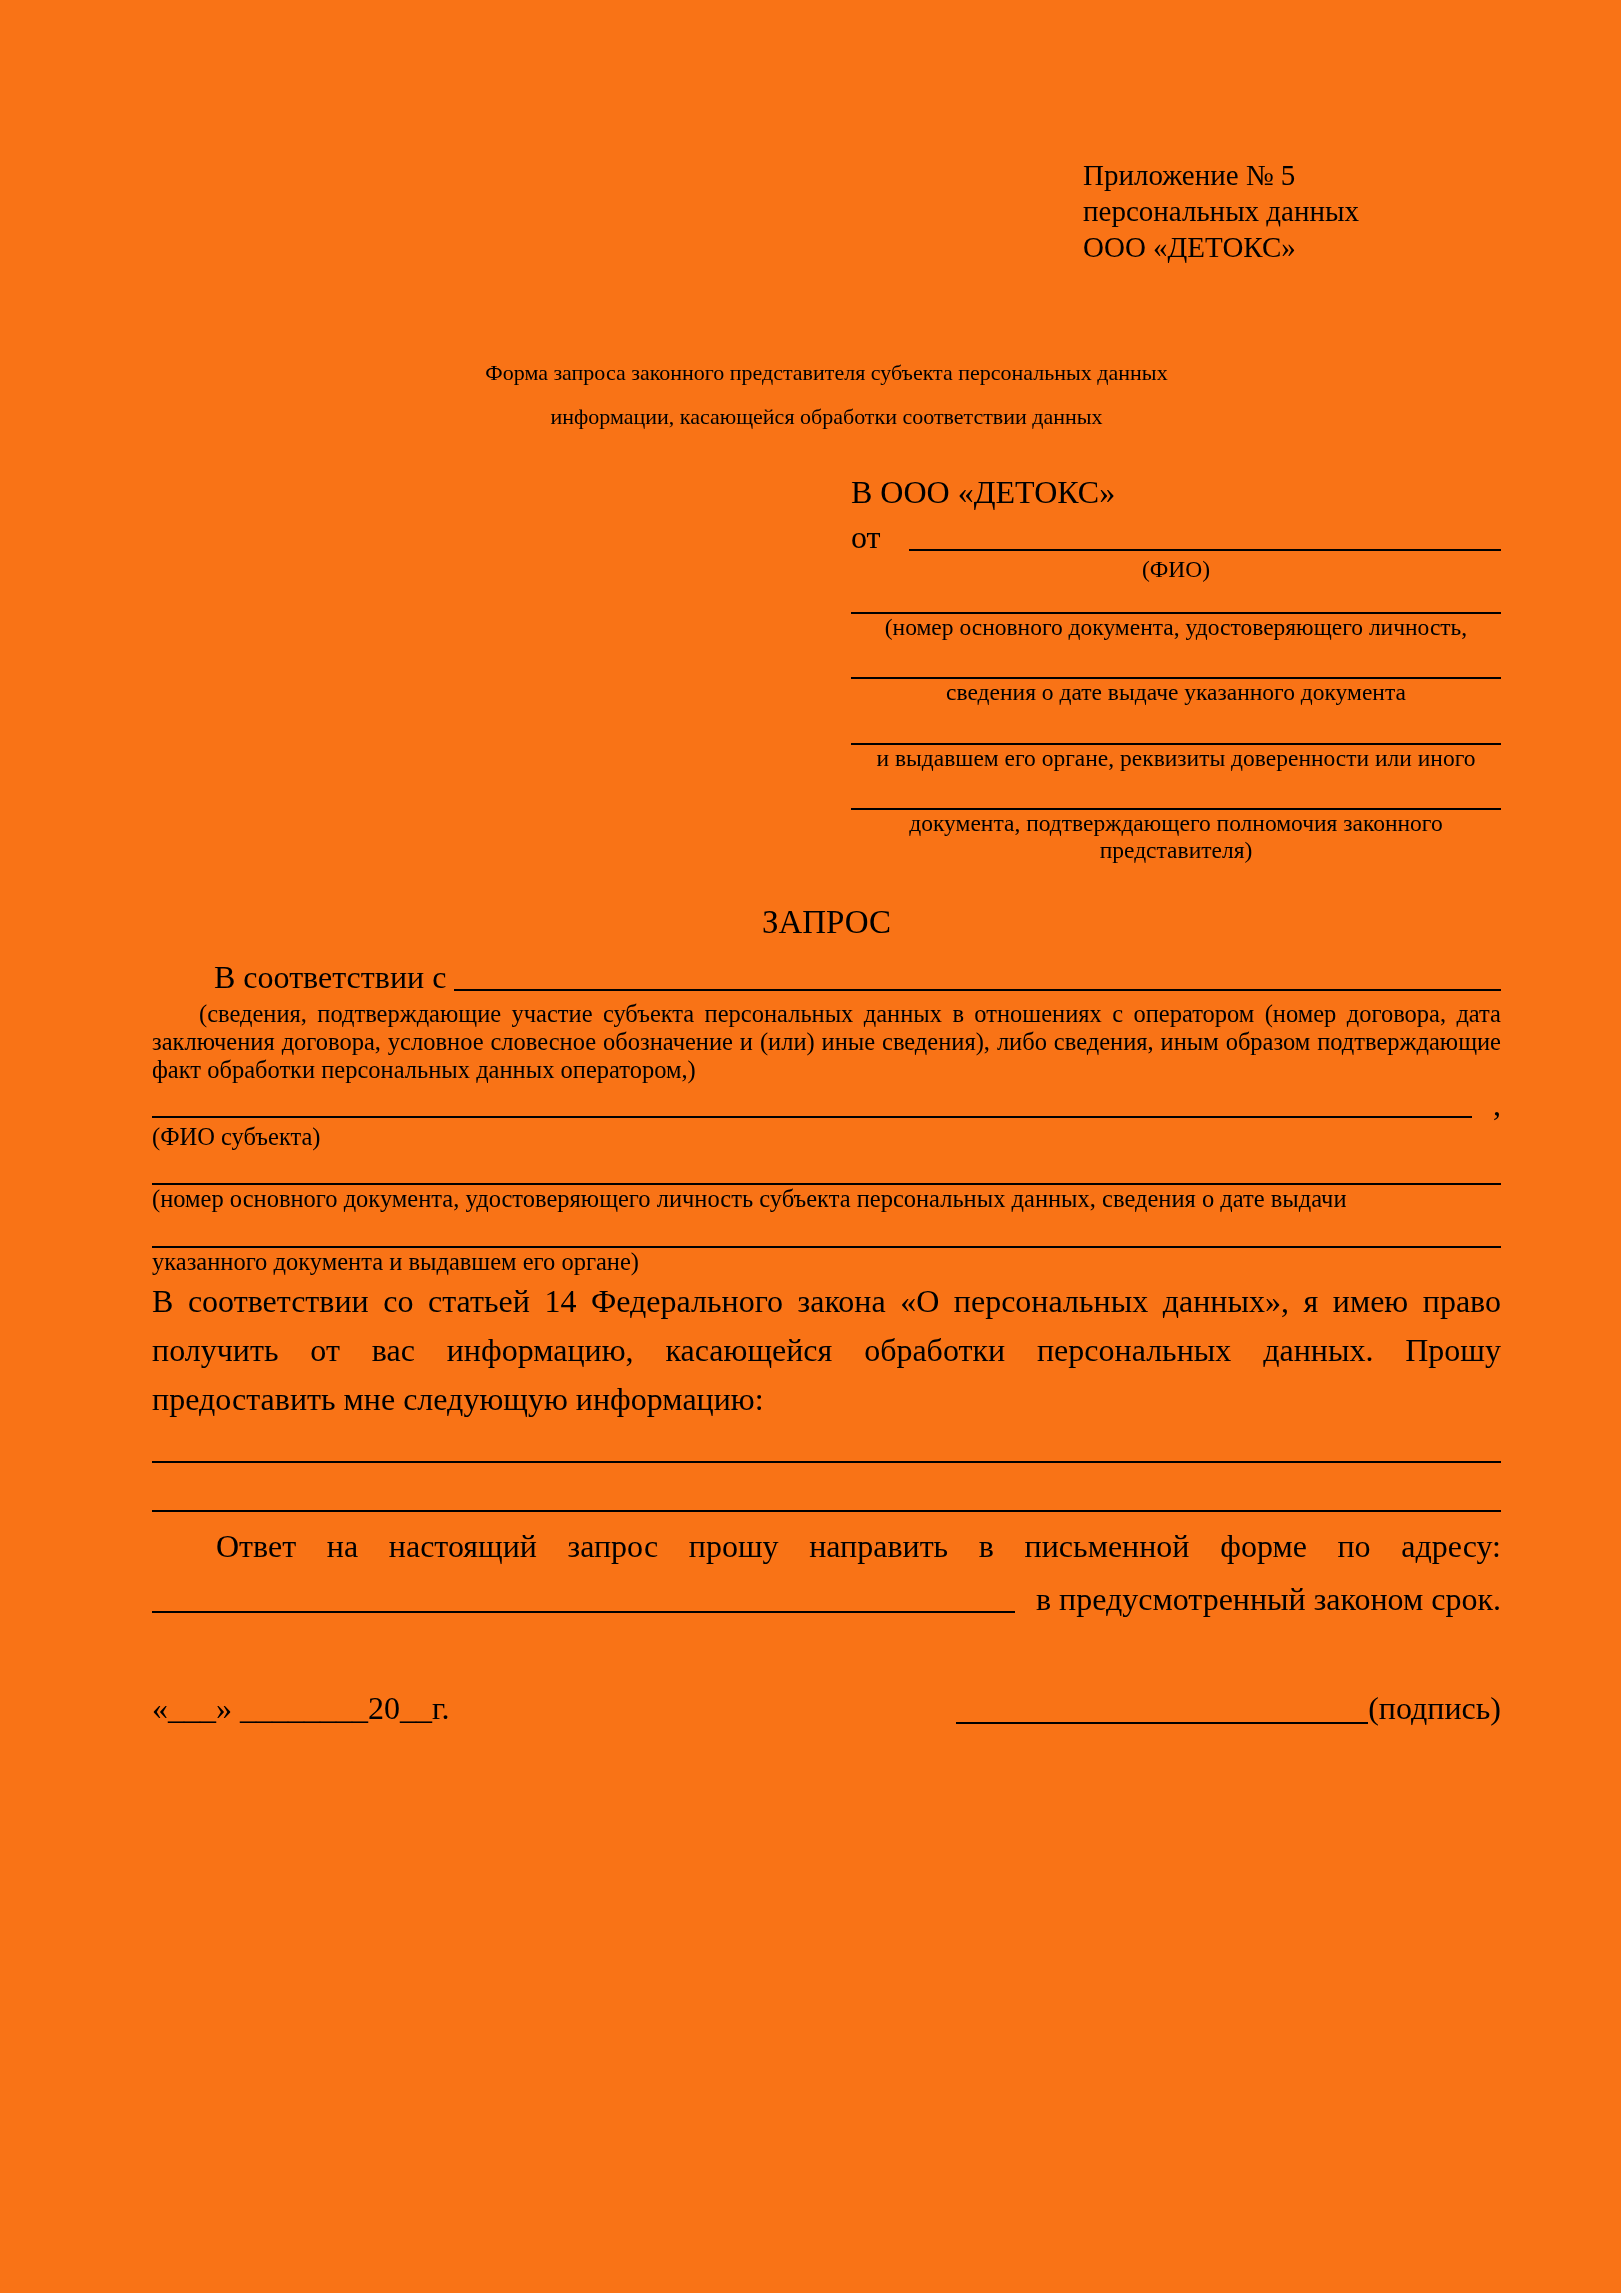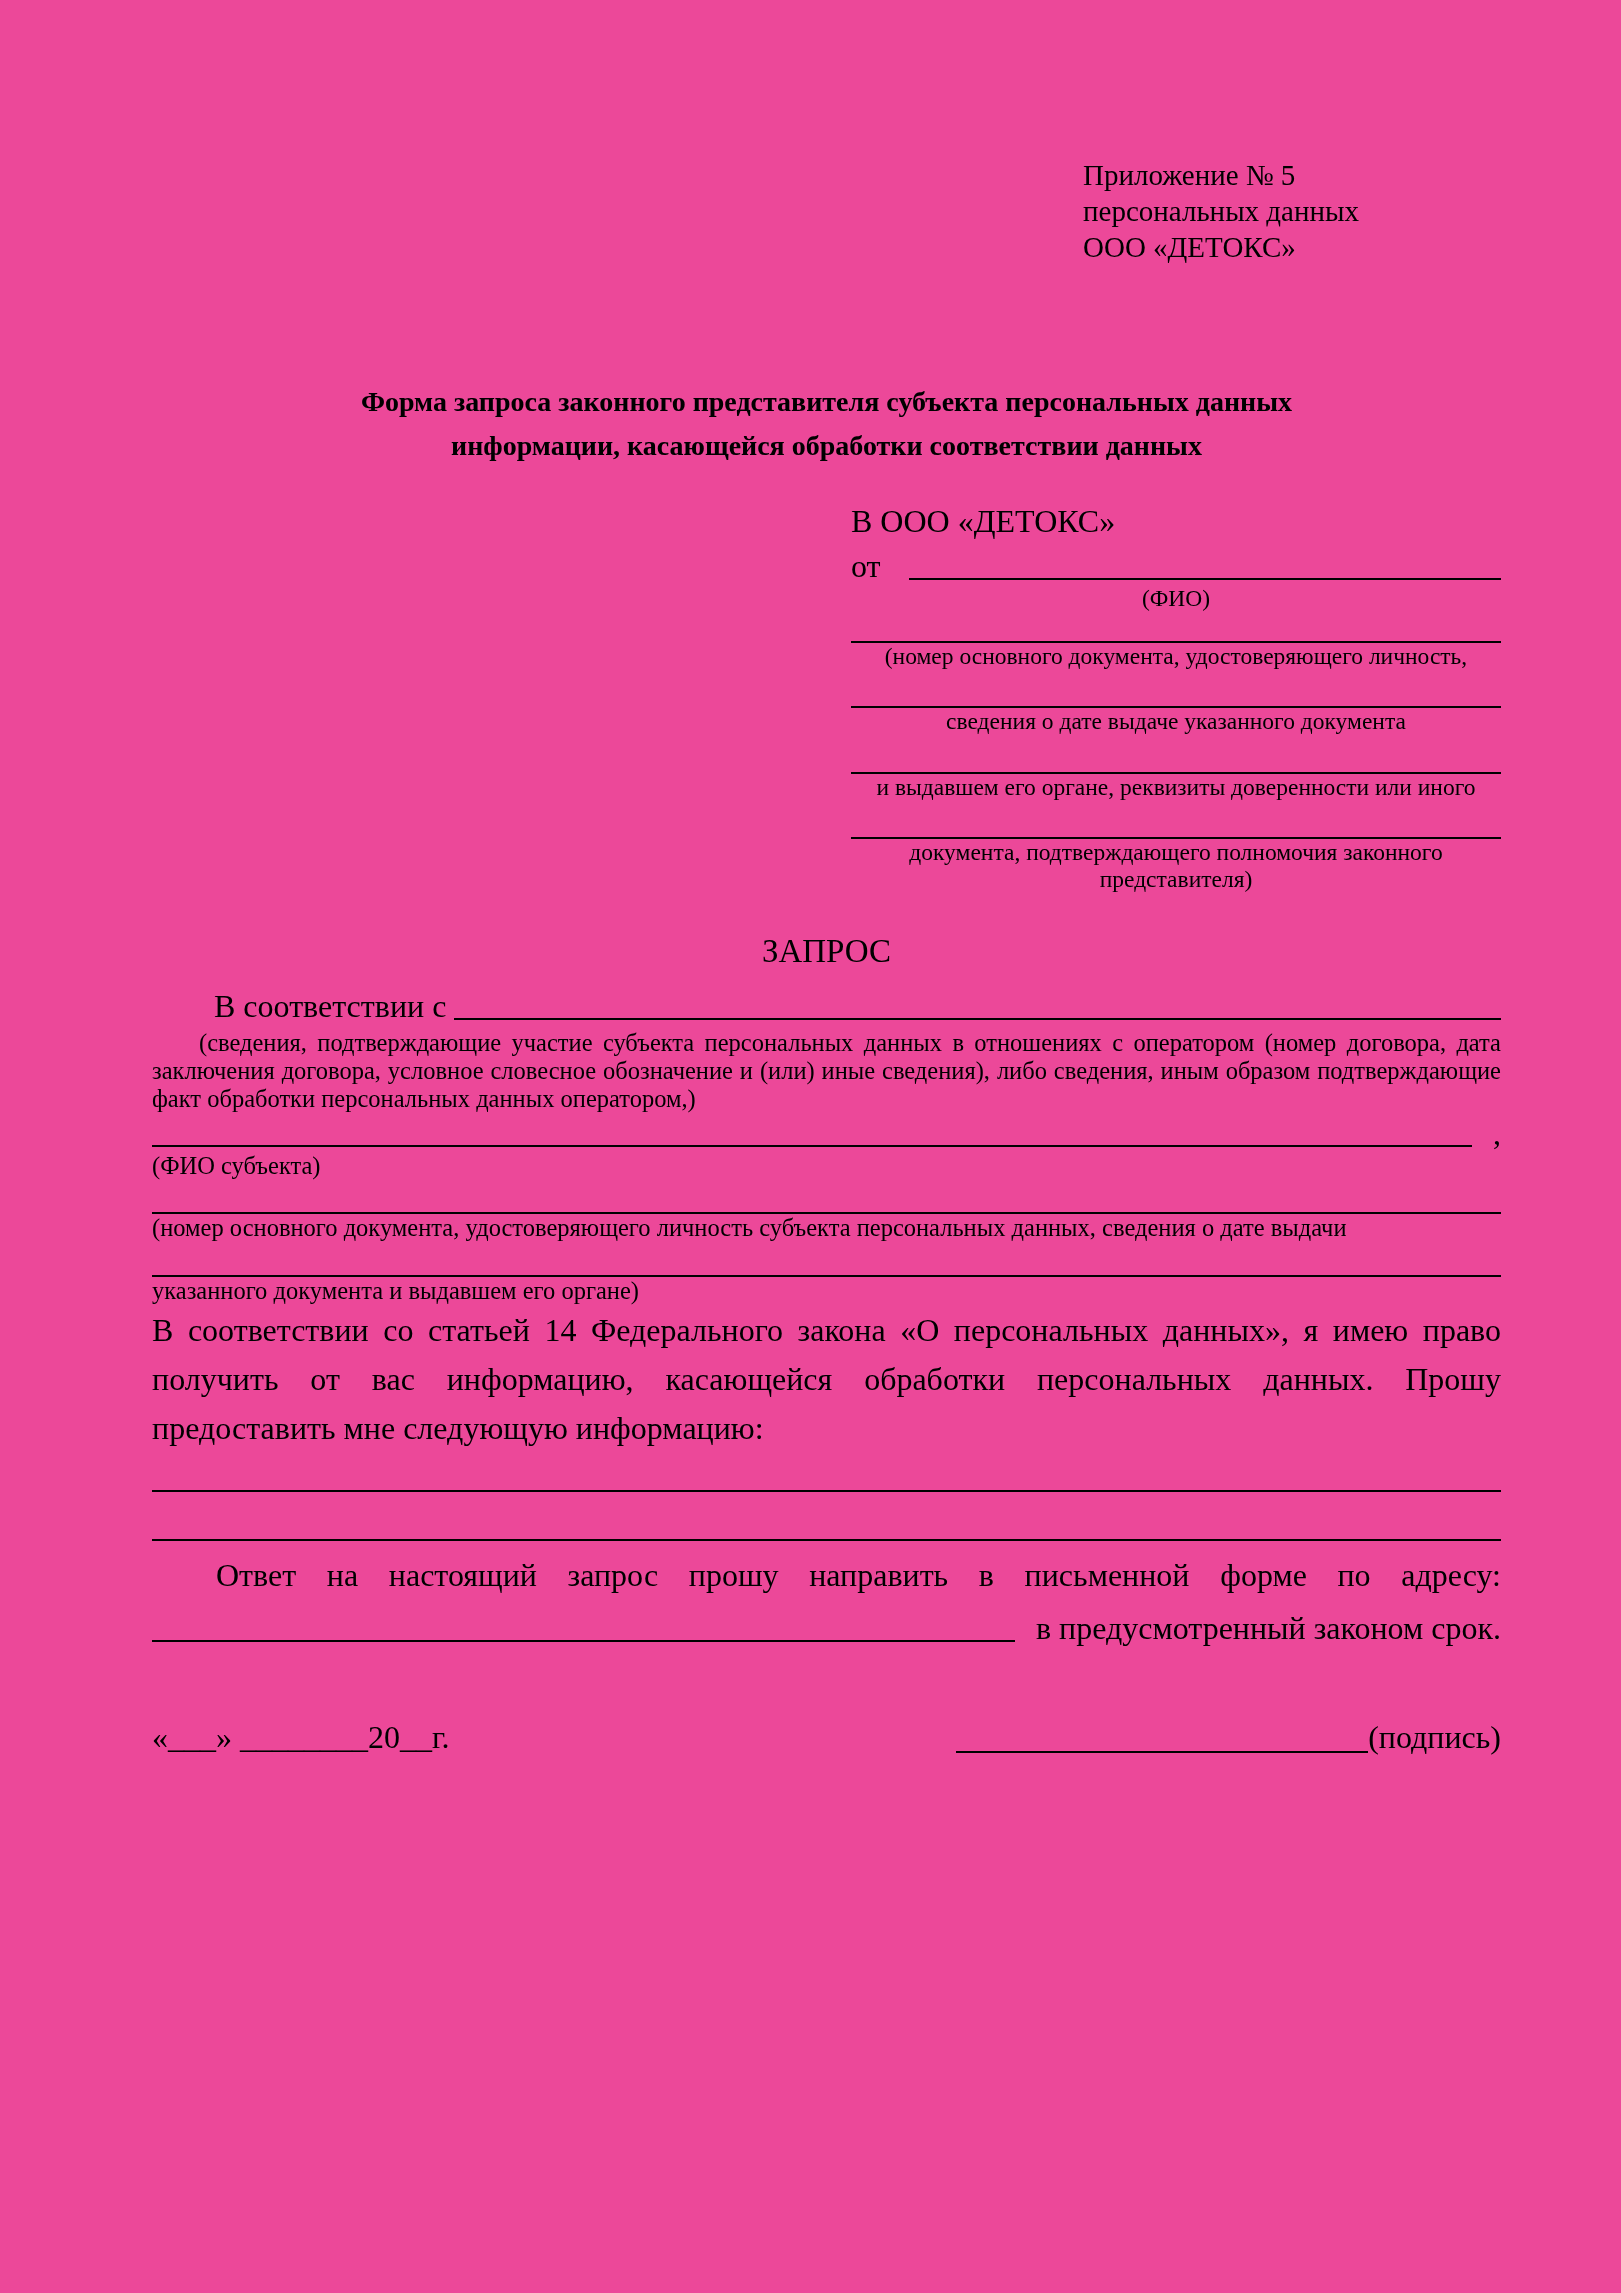--- a/index.html
+++ b/index.html
@@ -1,31 +1,31 @@
 <!DOCTYPE html>
 <html lang="ru"><head>
 <meta charset="utf-8">
 <style>
   html,body{margin:0;padding:0;background:#ffffff;}
   .page{
     position:relative;
     width:1621px;
     height:2294px;
     margin:0 auto;
-    background:#ec4899;
+    background:#f97316;
     color:#000000;
     font-family:"Liberation Serif","DejaVu Serif",serif;
     box-sizing:border-box;
     padding:157px 120px 0 152px;
     overflow:hidden;
   }
   
   .appendix{margin-left:931px;font-size:29px;line-height:36px;}
   
-  .title{margin-top:115px;font-size:28px;line-height:44px;font-weight:bold;text-align:center;}
+  .title{margin-top:86px;font-size:22px;line-height:44px;font-weight:normal;text-align:center;}
   
   .addr{margin-top:33px;margin-left:699px;font-size:32px;}
   .addr-to{line-height:41px;}
   .hrow{display:flex;align-items:flex-end;gap:21px;}
   .from-row{height:43px;}
   .fill{flex:1;border-bottom:2.9px solid #000;margin:0 0 4.9px 7.8px;}
   .cap-sm{font-size:23.5px;line-height:26.5px;text-align:center;}
   .field{margin-top:35px;}
   .field.first{margin-top:27px;}
   .rule{border-bottom:2.9px solid #000;height:2px;}

